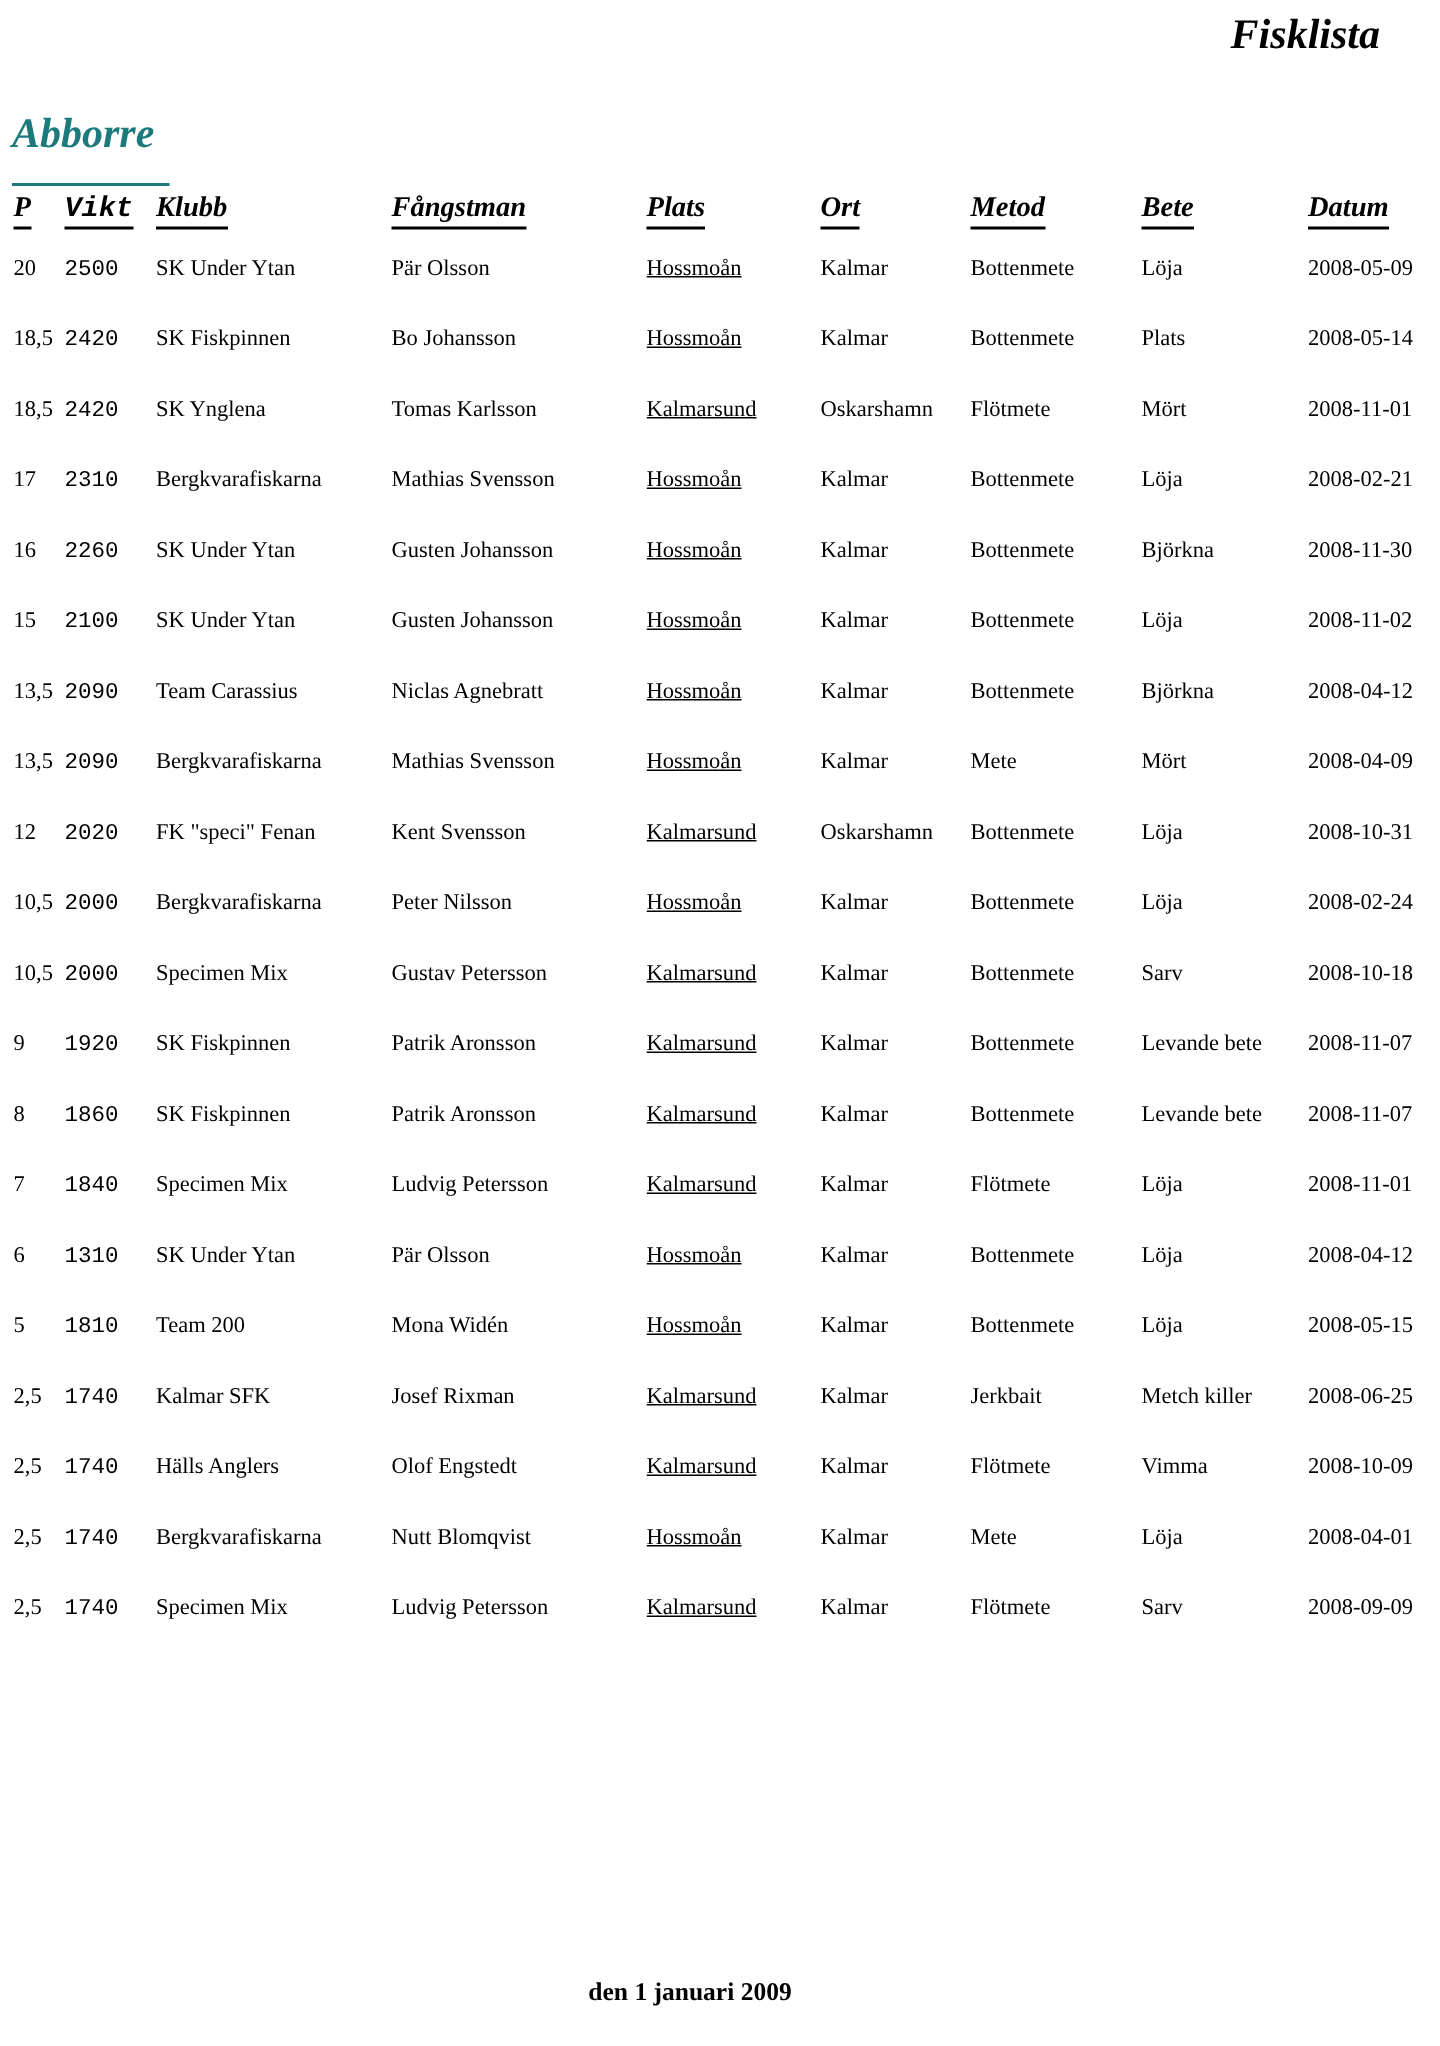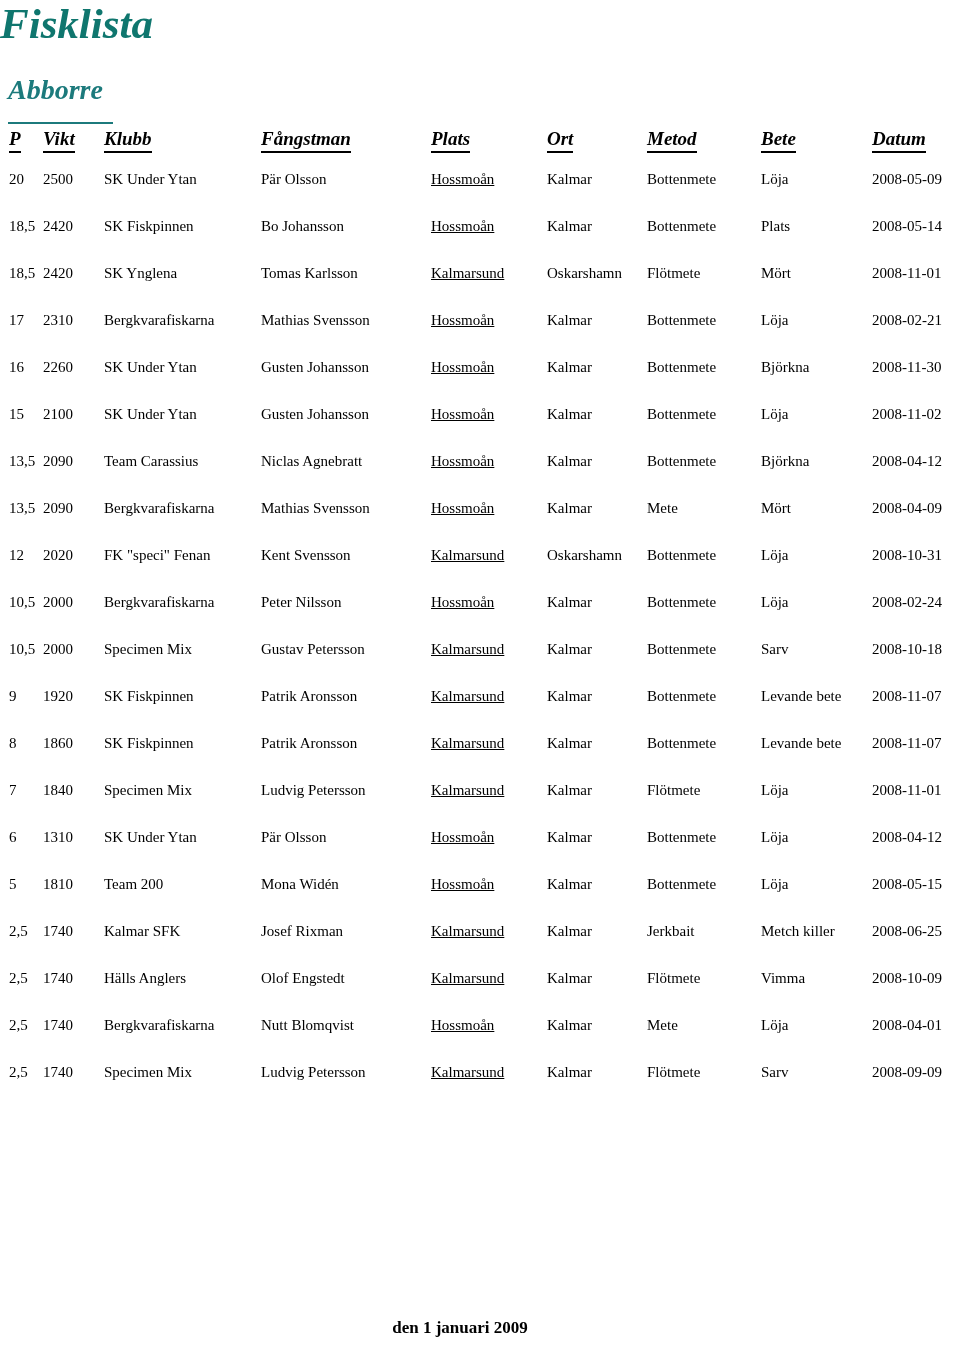--- a/index.html
+++ b/index.html
@@ -22,25 +22,25 @@
     width: 960px;
     height: 1364px;
   }
 
   
   .doc-title {
     position: absolute;
     top: 2px;
     left: 0;
     width: 920px;
-    text-align: left;
-    font-size: 43px;
+    text-align: right;
+    font-size: 28px;
     font-weight: bold;
     font-style: italic;
-    color: #0f766e;
+    color: #000000;
     letter-spacing: 0px;
     line-height: 44px;
   }
 
   
   .species-heading {
     position: absolute;
     top: 74px;
     left: 8px;
     font-size: 28px;
@@ -85,21 +85,21 @@
     font-style: normal;
     text-align: left;
     vertical-align: middle;
     height: 45px;
     white-space: nowrap;
     overflow: hidden;
   }
 
   
   .col-p      { width: 34px;  padding-left: 9px;  }
-  .col-vikt   { width: 61px;  padding-left: 0px;  }
+  .col-vikt   { width: 61px;  padding-left: 0px; font-family: Liberation Mono, monospace;  }
   .col-klubb  { width: 157px; padding-left: 0px;  }
   .col-fangst { width: 170px; padding-left: 0px;  }
   .col-plats  { width: 116px; padding-left: 0px; text-decoration: underline;  }
   .col-ort    { width: 100px; padding-left: 0px;  }
   .col-metod  { width: 114px; padding-left: 0px;  }
   .col-bete   { width: 111px; padding-left: 0px;  }
   .col-datum  { width: 97px;  padding-left: 0px;  }
 
   th.col-p      { padding-left: 9px; }
   th.col-vikt   { padding-left: 0px; }

